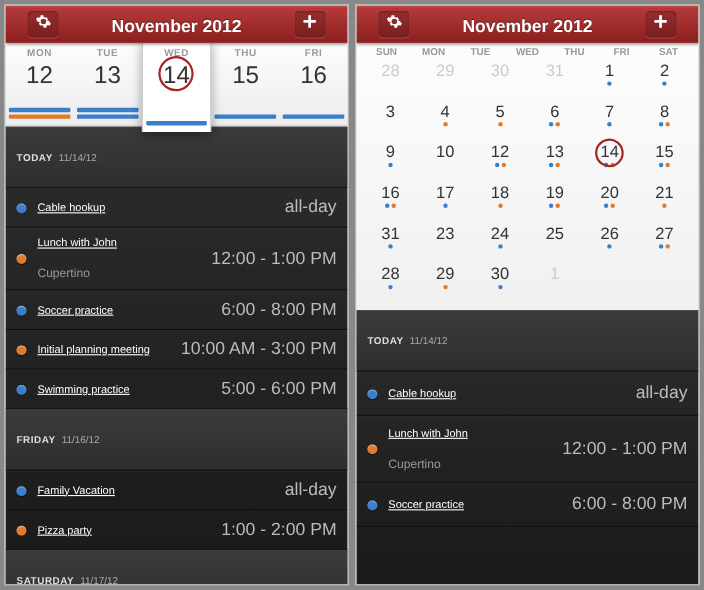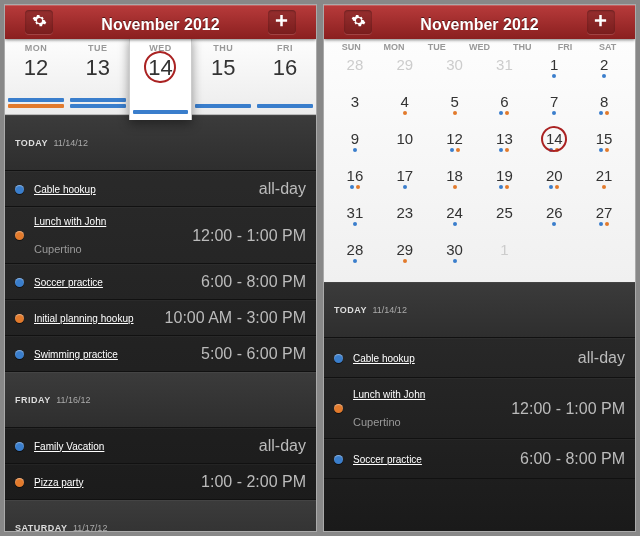--- a/index.html
+++ b/index.html
@@ -126,21 +126,21 @@
       <div class="row">
         <div class="bullet blue"></div>
         <div class="body">
           <div class="title">Soccer practice</div>
         </div>
         <div class="time">6:00 - 8:00 PM</div>
       </div>
       <div class="row">
         <div class="bullet orange"></div>
         <div class="body">
-          <div class="title">Initial planning hookup</div>
+          <div class="title">Initial planning meeting</div>
         </div>
         <div class="time">10:00 AM - 3:00 PM</div>
       </div>
       <div class="row">
         <div class="bullet blue"></div>
         <div class="body">
           <div class="title">Swimming practice</div>
         </div>
         <div class="time">5:00 - 6:00 PM</div>
       </div>

